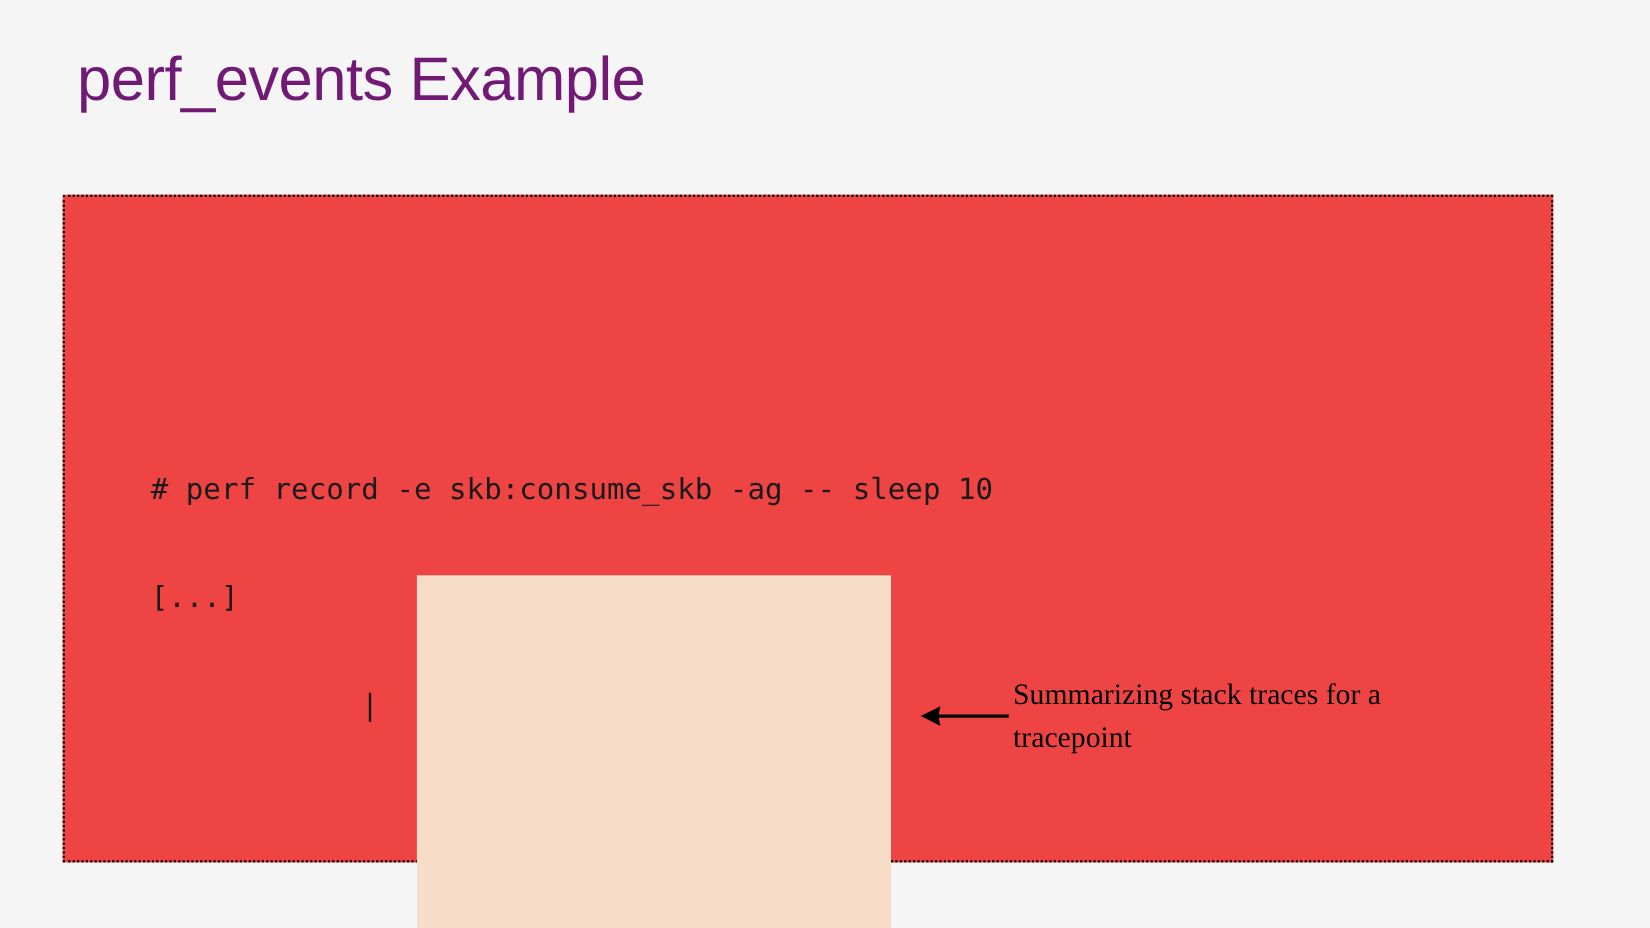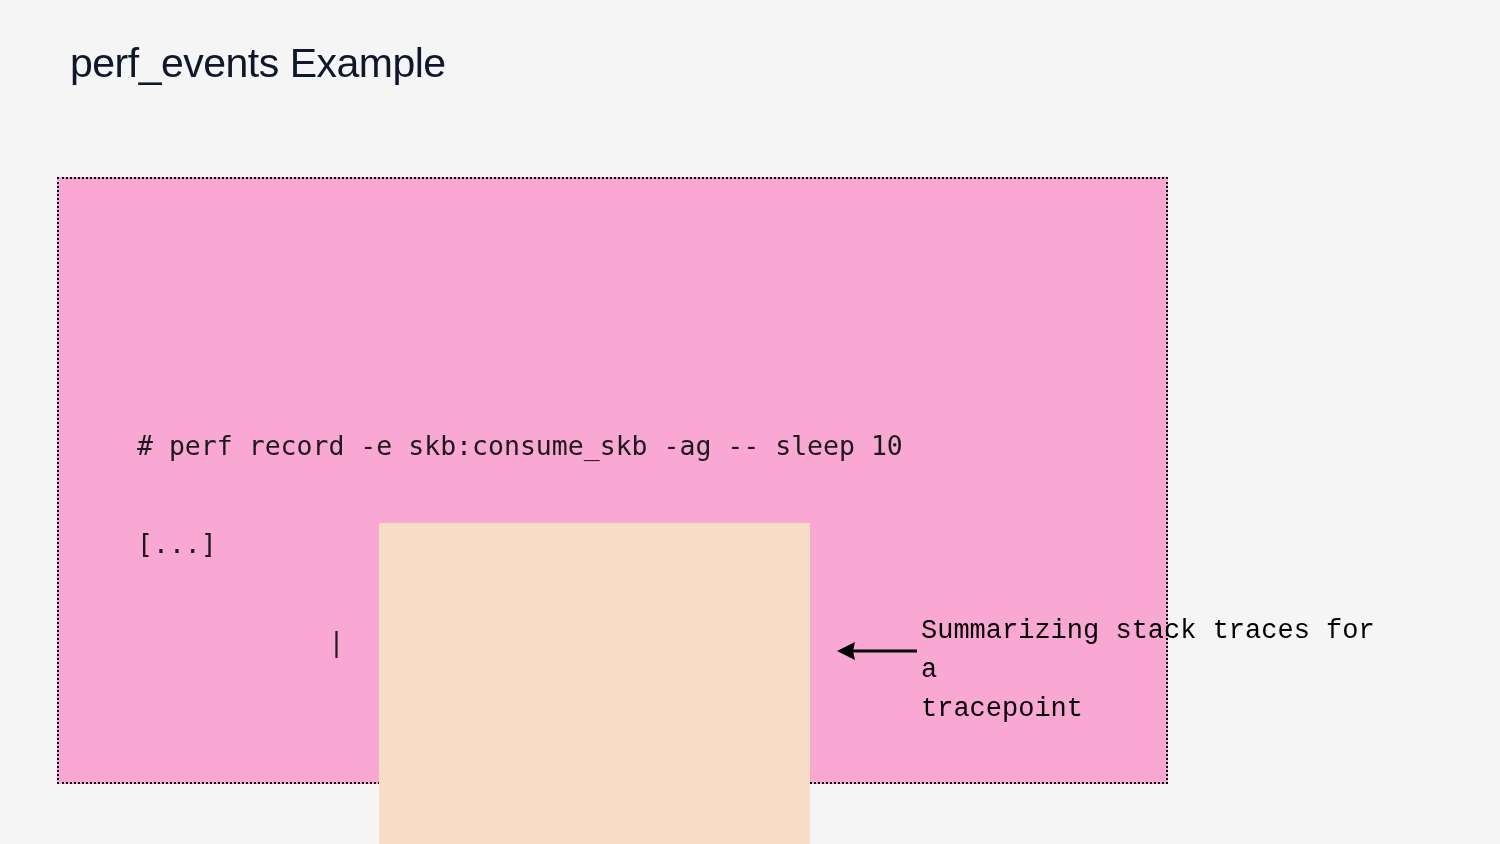--- a/index.html
+++ b/index.html
@@ -15,36 +15,36 @@
     font-family: "Liberation Sans", sans-serif;
     -webkit-font-smoothing: antialiased;
   }
 
   
   #slide-title {
     position: absolute;
     left: 70px;
     top: 41px;
     font-family: "Liberation Sans", sans-serif;
-    font-size: 41px;
+    font-size: 56px;
     font-weight: 400;
-    color: #0f172a;
+    color: #701a75;
     letter-spacing: -0.5px;
     line-height: 1.1;
     white-space: pre;
   }
 
   
   #code-block {
     position: absolute;
     left: 57px;
     top: 177px;
-    width: 1111px;
+    width: 1355px;
     height: 607px;
-    background: #f9a8d4;
+    background: #ef4444;
     border: 2px dotted #000000;
     box-sizing: border-box;
   }
 
   
   #stack-highlight {
     position: absolute;
     left: 320px;
     top: 344px;
     width: 431px;
@@ -71,21 +71,21 @@
     position: absolute;
     left: 778px;
     top: 458px;
     width: 82px;
     height: 28px;
   }
 
   
   .annotation {
     position: absolute;
-    font-family: Liberation Mono, monospace;
+    font-family: Liberation Serif, serif;
     font-size: 27px;
     font-weight: 400;
     color: #000000;
     line-height: 39px;
     white-space: pre-line;
   }
   #annotation-one { left: 862px; top: 433px; width: 480px; }
   #annotation-two { left: 862px; top: 553px; width: 510px; }
 </style>
 </head>

